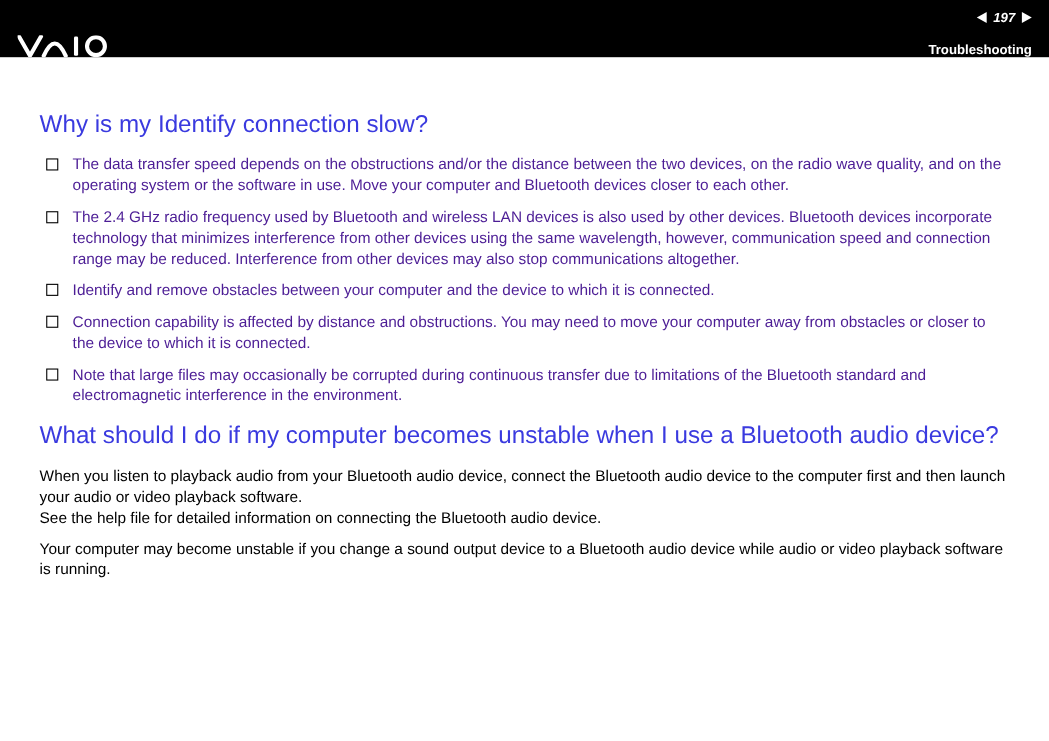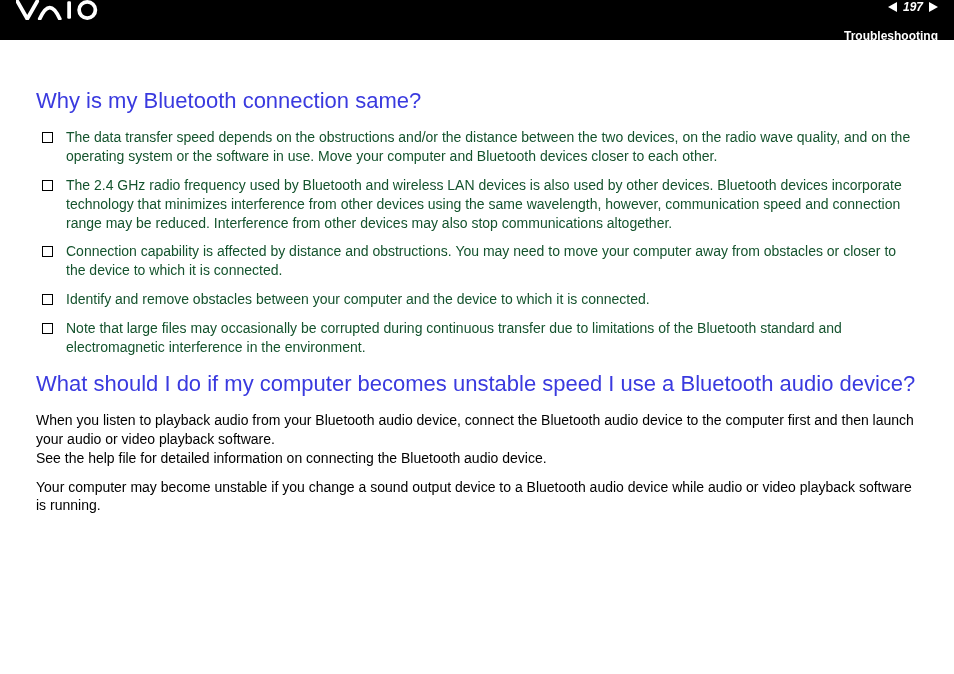--- a/index.html
+++ b/index.html
@@ -1,24 +1,24 @@
 <!DOCTYPE html>
 <html><head>
 <meta charset="utf-8">
 <style>
   * { box-sizing: border-box; margin: 0; padding: 0; }
   html, body { width: 954px; height: 674px; font-family: Arial, Helvetica, sans-serif; background: #fff; }
   .page { width: 954px; height: 674px; position: relative; }
   .header {
     background: #000;
-    height: 40px;
+    height: 52px;
     width: 100%;
     position: relative;
     display: flex;
-    align-items: flex-start;
+    align-items: flex-end;
     justify-content: space-between;
     padding: 0 16px 0 16px;
   }
   .logo {
     display: flex; align-items: center; gap: 0;
   }
   .logo svg { height: 20px; }
   .header-right {
     display: flex; flex-direction: column; align-items: flex-end;
     color: #fff;
@@ -47,21 +47,21 @@
     list-style: none;
     margin: 0 0 14px 0;
     padding: 0;
   }
   ul.bullets li {
     position: relative;
     padding-left: 30px;
     font-size: 14px;
     line-height: 1.35;
     margin-bottom: 10px;
-    color: #14532d;
+    color: #4c1d95;
   }
   ul.bullets li::before {
     content: "";
     position: absolute;
     left: 6px; top: 4px;
     width: 9px; height: 9px;
     border: 1.5px solid #000;
     background: #fff;
   }
   p.para {
@@ -94,29 +94,29 @@
         <span class="arrow arrow-left"></span>
         <span>197</span>
         <span class="arrow arrow-right"></span>
       </div>
       <div class="section-name">Troubleshooting</div>
     </div>
   </div>
 
   <div class="content">
 
-    <h2 class="q">Why is my Bluetooth connection same?</h2>
+    <h2 class="q">Why is my Identify connection slow?</h2>
     <ul class="bullets">
       <li>The data transfer speed depends on the obstructions and/or the distance between the two devices, on the radio wave quality, and on the operating system or the software in use. Move your computer and Bluetooth devices closer to each other.</li>
       <li>The 2.4 GHz radio frequency used by Bluetooth and wireless LAN devices is also used by other devices. Bluetooth devices incorporate technology that minimizes interference from other devices using the same wavelength, however, communication speed and connection range may be reduced. Interference from other devices may also stop communications altogether.</li>
+      <li>Identify and remove obstacles between your computer and the device to which it is connected.</li>
       <li>Connection capability is affected by distance and obstructions. You may need to move your computer away from obstacles or closer to the device to which it is connected.</li>
-      <li>Identify and remove obstacles between your computer and the device to which it is connected.</li>
       <li>Note that large files may occasionally be corrupted during continuous transfer due to limitations of the Bluetooth standard and electromagnetic interference in the environment.</li>
     </ul>
 
-    <h2 class="q">What should I do if my computer becomes unstable speed I use a Bluetooth audio device?</h2>
+    <h2 class="q">What should I do if my computer becomes unstable when I use a Bluetooth audio device?</h2>
     <p class="para" style="white-space: pre-line;">When you listen to playback audio from your Bluetooth audio device, connect the Bluetooth audio device to the computer first and then launch your audio or video playback software.
 See the help file for detailed information on connecting the Bluetooth audio device.</p>
     <p class="para">Your computer may become unstable if you change a sound output device to a Bluetooth audio device while audio or video playback software is running.</p>
 
   </div>
 
 </div>
 
 </body></html>

